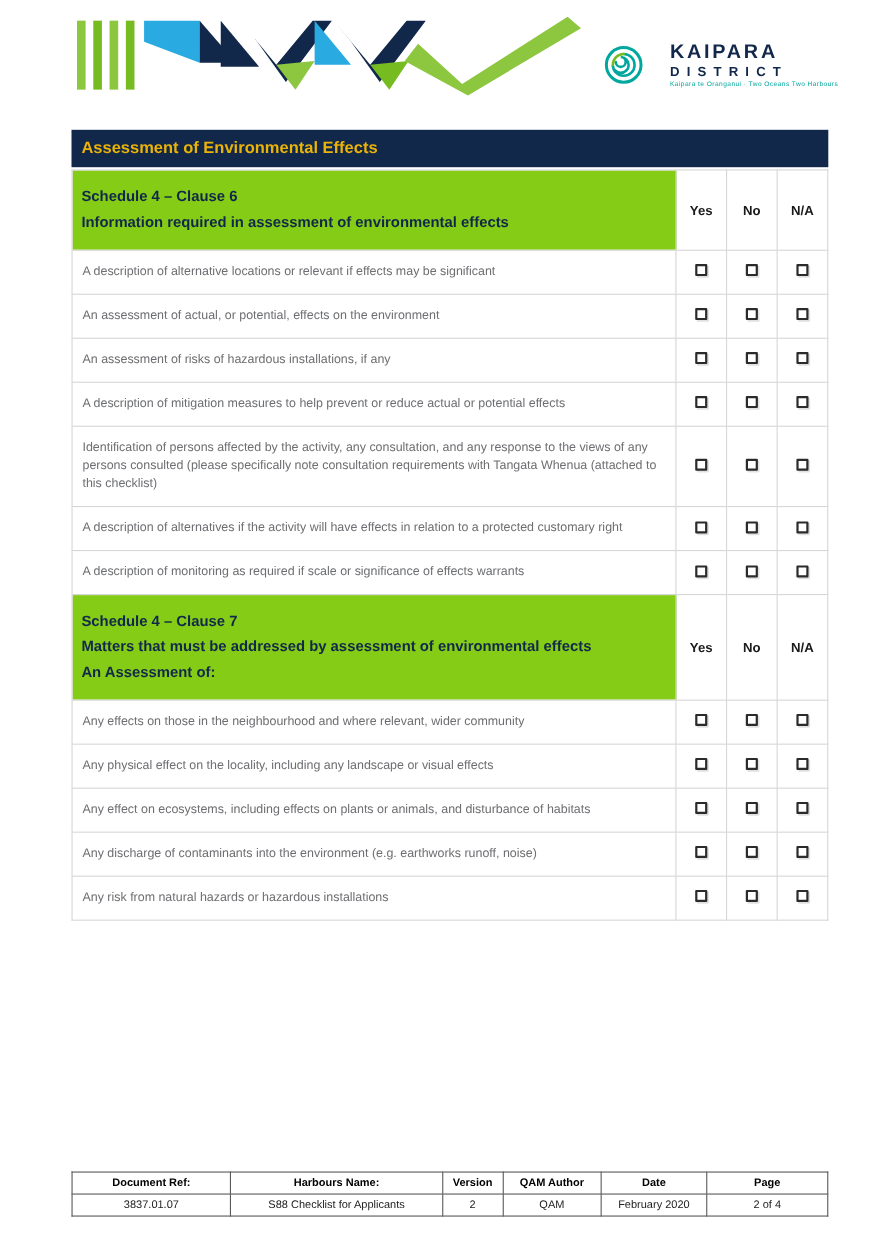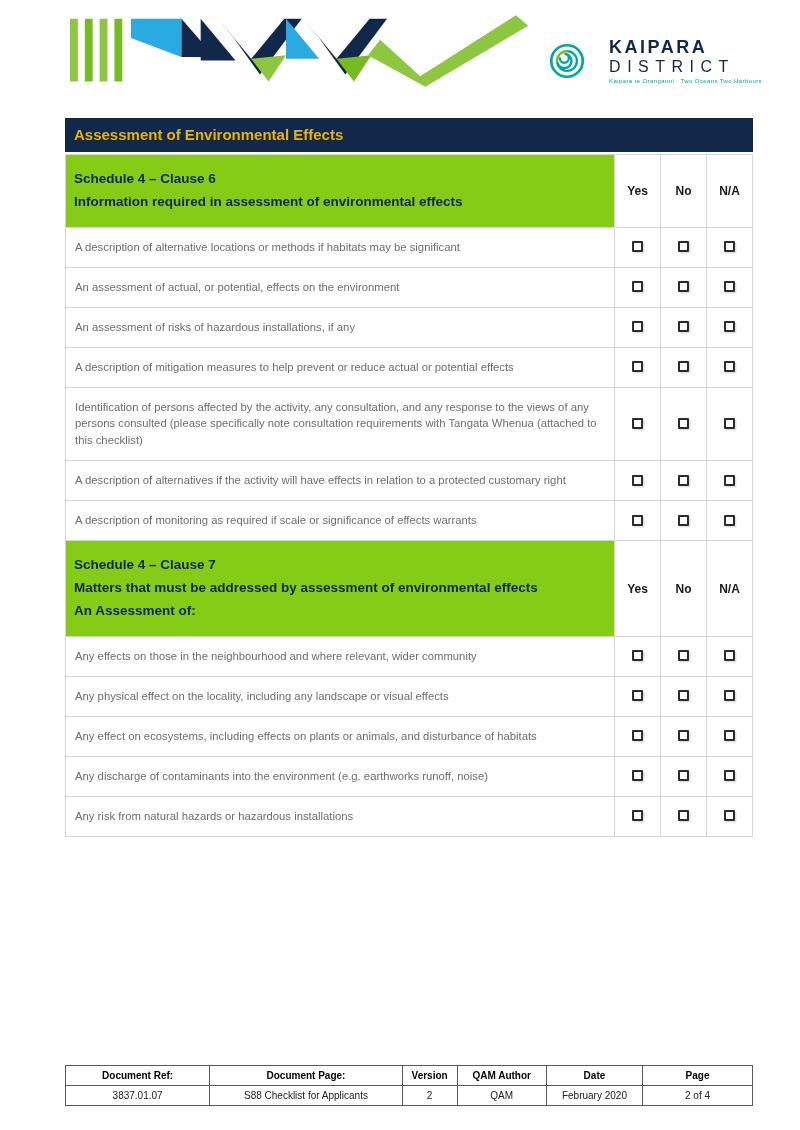--- a/index.html
+++ b/index.html
@@ -18,21 +18,21 @@
   }
   .banner-svg { width: 548px; height: 82px; display: block; }
   .logo { display: flex; align-items: center; gap: 24px; margin-top: 28px; justify-content: space-between; }
   .koru { width: 36px; height: 36px; display: block; }
   .logo-text { display: flex; flex-direction: column; }
   .logo-name {
     color: var(--navy); font-weight: bold; font-size: 18px;
     letter-spacing: 2.5px; line-height: 1;
   }
   .logo-district {
-    color: var(--navy); font-weight: normal; font-size: 16px;
+    color: var(--navy); font-weight: bold; font-size: 12px;
     letter-spacing: 6.5px; line-height: 1; margin-top: 3px;
   }
   .logo-tagline {
     color: var(--teal); font-size: 6px; letter-spacing: 0.4px;
     margin-top: 3px; white-space: nowrap;
   }
 
   
   main { position: absolute; top: 118px; left: 65px; width: 688px; }
   .title-bar {
@@ -127,21 +127,21 @@
           <tr class="section-row">
             <td class="section-heading">
               <div>Schedule 4 – Clause 6</div>
               <div>Information required in assessment of environmental effects</div>
             </td>
             <td class="col-head">Yes</td>
             <td class="col-head">No</td>
             <td class="col-head">N/A</td>
           </tr>
           <tr class="item-row">
-            <td class="item-text">A description of alternative locations or methods if habitats may be significant</td>
+            <td class="item-text">A description of alternative locations or relevant if effects may be significant</td>
             <td class="check-cell"><span class="checkbox"></span></td>
             <td class="check-cell"><span class="checkbox"></span></td>
             <td class="check-cell"><span class="checkbox"></span></td>
           </tr>
           <tr class="item-row">
             <td class="item-text">An assessment of actual, or potential, effects on the environment</td>
             <td class="check-cell"><span class="checkbox"></span></td>
             <td class="check-cell"><span class="checkbox"></span></td>
             <td class="check-cell"><span class="checkbox"></span></td>
           </tr>
@@ -225,21 +225,21 @@
         <col style="width:21%">
           <col style="width:28%">
           <col style="width:8%">
         <col style="width:13%">
           <col style="width:14%">
           <col style="width:16%">
       </colgroup>
       <tbody>
         <tr>
             <td class="doc-head">Document Ref:</td>
-            <td class="doc-head">Document Page:</td>
+            <td class="doc-head">Harbours Name:</td>
             <td class="doc-head">Version</td>
             <td class="doc-head">QAM Author</td>
             <td class="doc-head">Date</td>
             <td class="doc-head">Page</td>
           </tr>
         <tr>
             <td class="doc-val">3837.01.07</td>
             <td class="doc-val">S88 Checklist for Applicants</td>
             <td class="doc-val">2</td>
             <td class="doc-val">QAM</td>

